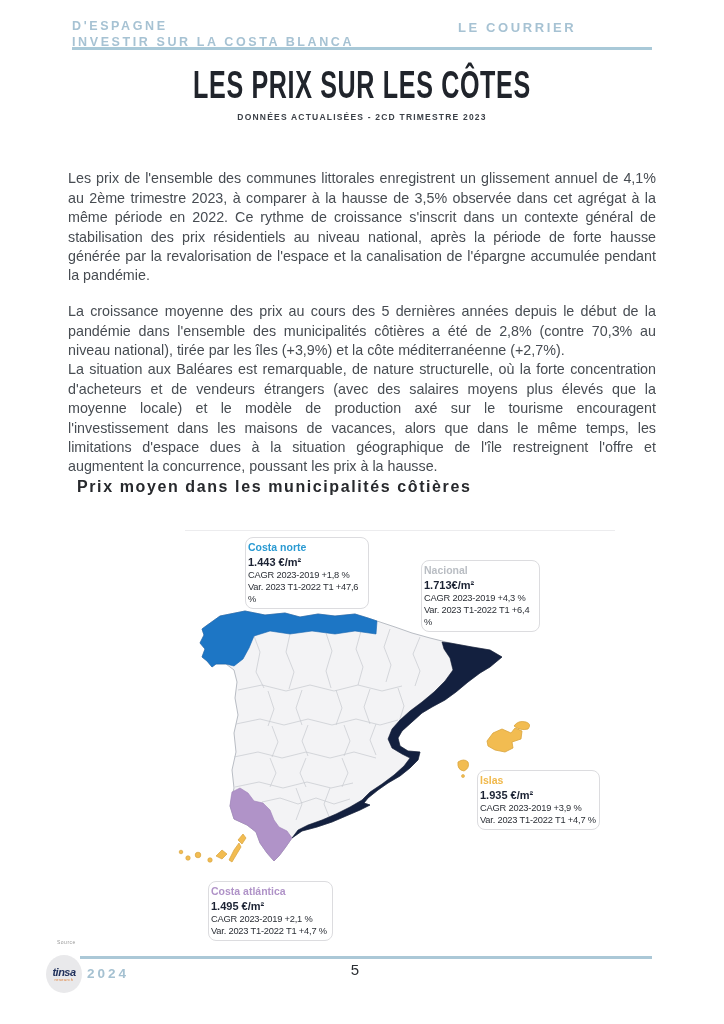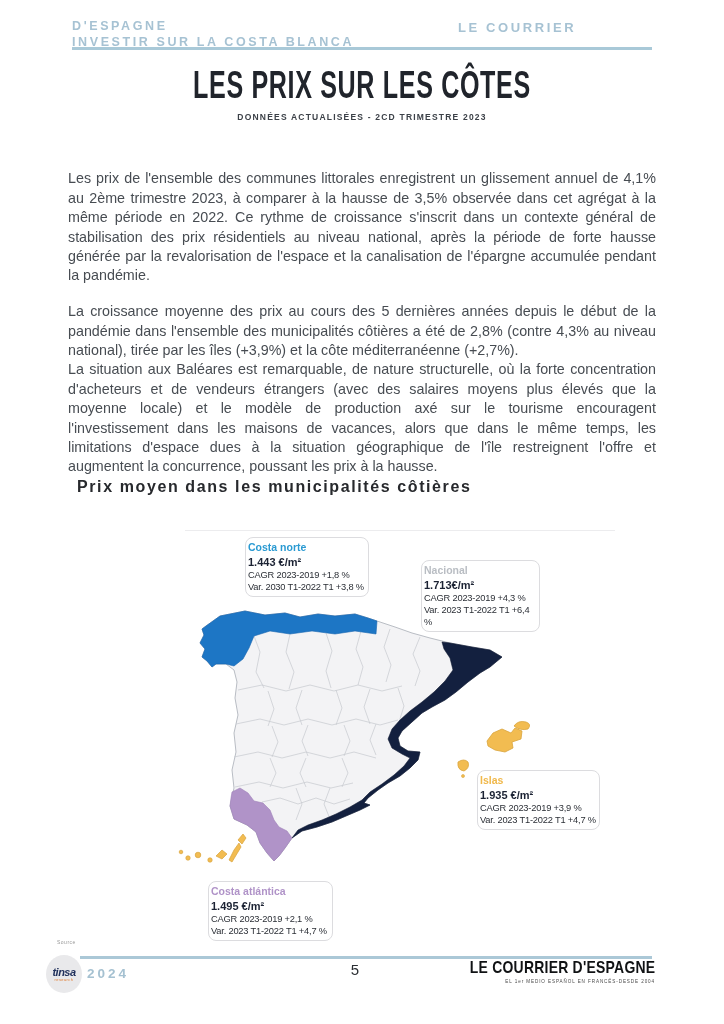--- a/index.html
+++ b/index.html
@@ -74,21 +74,21 @@
   </div>
   <div class="hdr-right">LE COURRIER</div>
   <div class="hdr-rule"></div>
 
   <div class="title-wrap">
     <span class="title-main">LES PRIX SUR LES CÔTES</span>
   </div>
   <div class="title-sub">DONNÉES ACTUALISÉES -  2CD TRIMESTRE 2023</div>
 
   <p class="bodytext" id="para1">Les prix de l'ensemble des communes littorales enregistrent un glissement annuel de 4,1% au 2ème trimestre 2023, à comparer à la hausse de 3,5% observée dans cet agrégat à la même période en 2022. Ce rythme de croissance s'inscrit dans un contexte général de stabilisation des prix résidentiels au niveau national, après la période de forte hausse générée par la revalorisation de l'espace et la canalisation de l'épargne accumulée pendant la pandémie.</p>
-  <p class="bodytext" id="para2">La croissance moyenne des prix au cours des 5 dernières années depuis le début de la pandémie dans l'ensemble des municipalités côtières a été de 2,8% (contre 4,3% au niveau national), tirée par les îles (+3,9%) et la côte méditerranéenne (+2,7%).</p>
+  <p class="bodytext" id="para2">La croissance moyenne des prix au cours des 5 dernières années depuis le début de la pandémie dans l'ensemble des municipalités côtières a été de 2,8% (contre 70,3% au niveau national), tirée par les îles (+3,9%) et la côte méditerranéenne (+2,7%).</p>
   <p class="bodytext" id="para3">La situation aux Baléares est remarquable, de nature structurelle, où la forte concentration d'acheteurs et de vendeurs étrangers (avec des salaires moyens plus élevés que la moyenne locale) et le modèle de production axé sur le tourisme encouragent l'investissement dans les maisons de vacances, alors que dans le même temps, les limitations d'espace dues à la situation géographique de l'île restreignent l'offre et augmentent la concurrence, poussant les prix à la hausse.</p>
 
   <div class="section-title">Prix moyen dans les municipalités côtières</div>
 
   <div id="figure">
     <div class="fig-topline"></div>
 
     <svg id="map-svg" width="470" height="425" viewBox="0 0 470 425">
 
       <path stroke="#b9bdc4" stroke-width="1" stroke-linejoin="round" d="M56,96 L70,86 L95,81 L115,85 L135,83 L150,87 L168,84 L185,86 L205,84 L218,88 L227,91
@@ -149,21 +149,21 @@
         <path stroke="#d9a43c" stroke-width="0.7" d="M66,326 L72,320 L77,324 L72,329 Z" fill="#f2bc51"></path>
         <path stroke="#d9a43c" stroke-width="0.7" d="M79,330 L84,320 L89,313 L91,317 L85,327 L82,332 Z" fill="#f2bc51"></path>
         <path stroke="#d9a43c" stroke-width="0.7" d="M88,310 L93,304 L96,308 L92,314 Z" fill="#f2bc51"></path>
       </g>
     </svg>
 
     <div class="mapbox" id="box-costa-norte">
       <div class="bx-title" style="color: rgb(42, 154, 210);">Costa norte</div>
       <div class="bx-value">1.443 €/m²</div>
       <div class="bx-line">CAGR 2023-2019 +1,8 %</div>
-      <div class="bx-line">Var. 2030 T1-2022 T1 +3,8 %</div>
+      <div class="bx-line">Var. 2023 T1-2022 T1 +47,6 %</div>
     </div>
     <div class="mapbox" id="box-nacional">
       <div class="bx-title" style="color: rgb(185, 189, 195);">Nacional</div>
       <div class="bx-value">1.713€/m²</div>
       <div class="bx-line">CAGR 2023-2019 +4,3 %</div>
       <div class="bx-line">Var. 2023 T1-2022 T1 +6,4 %</div>
     </div>
     <div class="mapbox" id="box-islas">
       <div class="bx-title" style="color: rgb(240, 184, 74);">Islas</div>
       <div class="bx-value">1.935 €/m²</div>
@@ -179,18 +179,14 @@
   </div>
 
   <div class="ft-source">Source</div>
   <div class="ft-logo">
     <div class="lg-main">tinsa</div>
     <div class="lg-sub">research</div>
   </div>
   <div class="ft-rule"></div>
   <div class="ft-year">2024</div>
   <div class="ft-page">5</div>
-  <div class="ft-brand">
-    <span class="fb-main">LE COURRIER D'ESPAGNE</span>
-    <div class="fb-sub">EL 1er MEDIO ESPAÑOL EN FRANCÉS-DESDE 2004</div>
-  </div>
 
 </div>
 
 </body></html>

